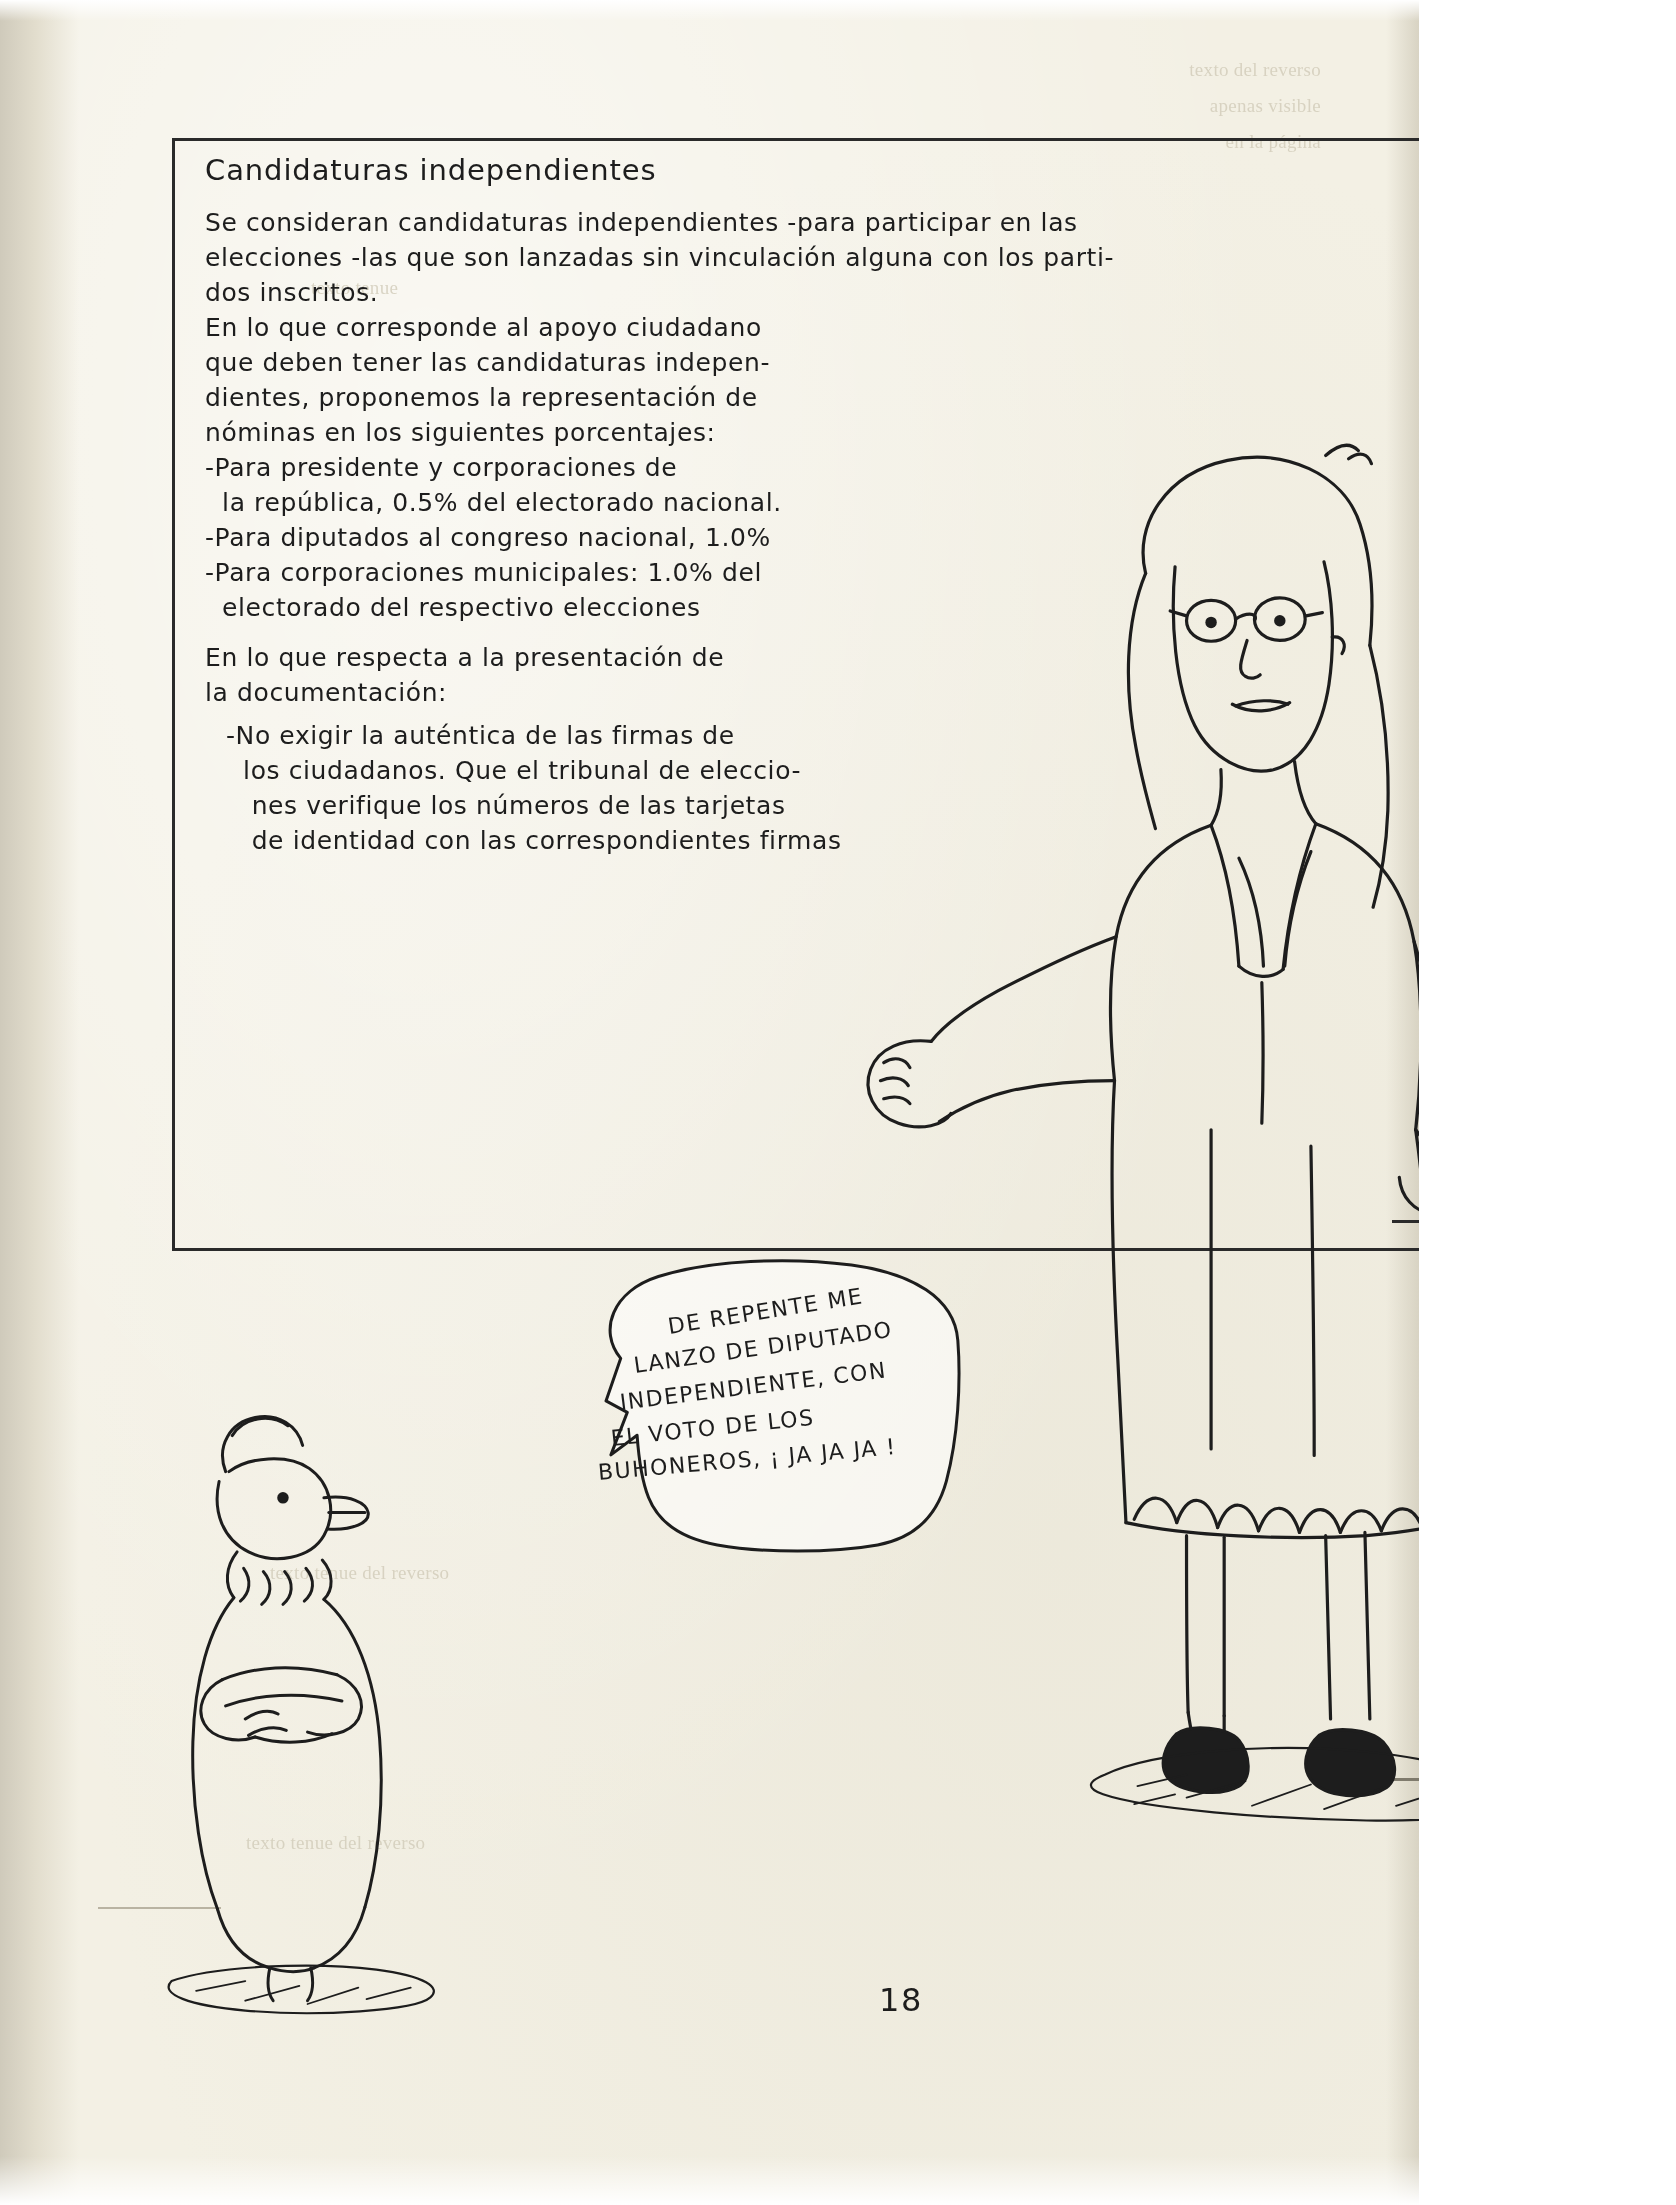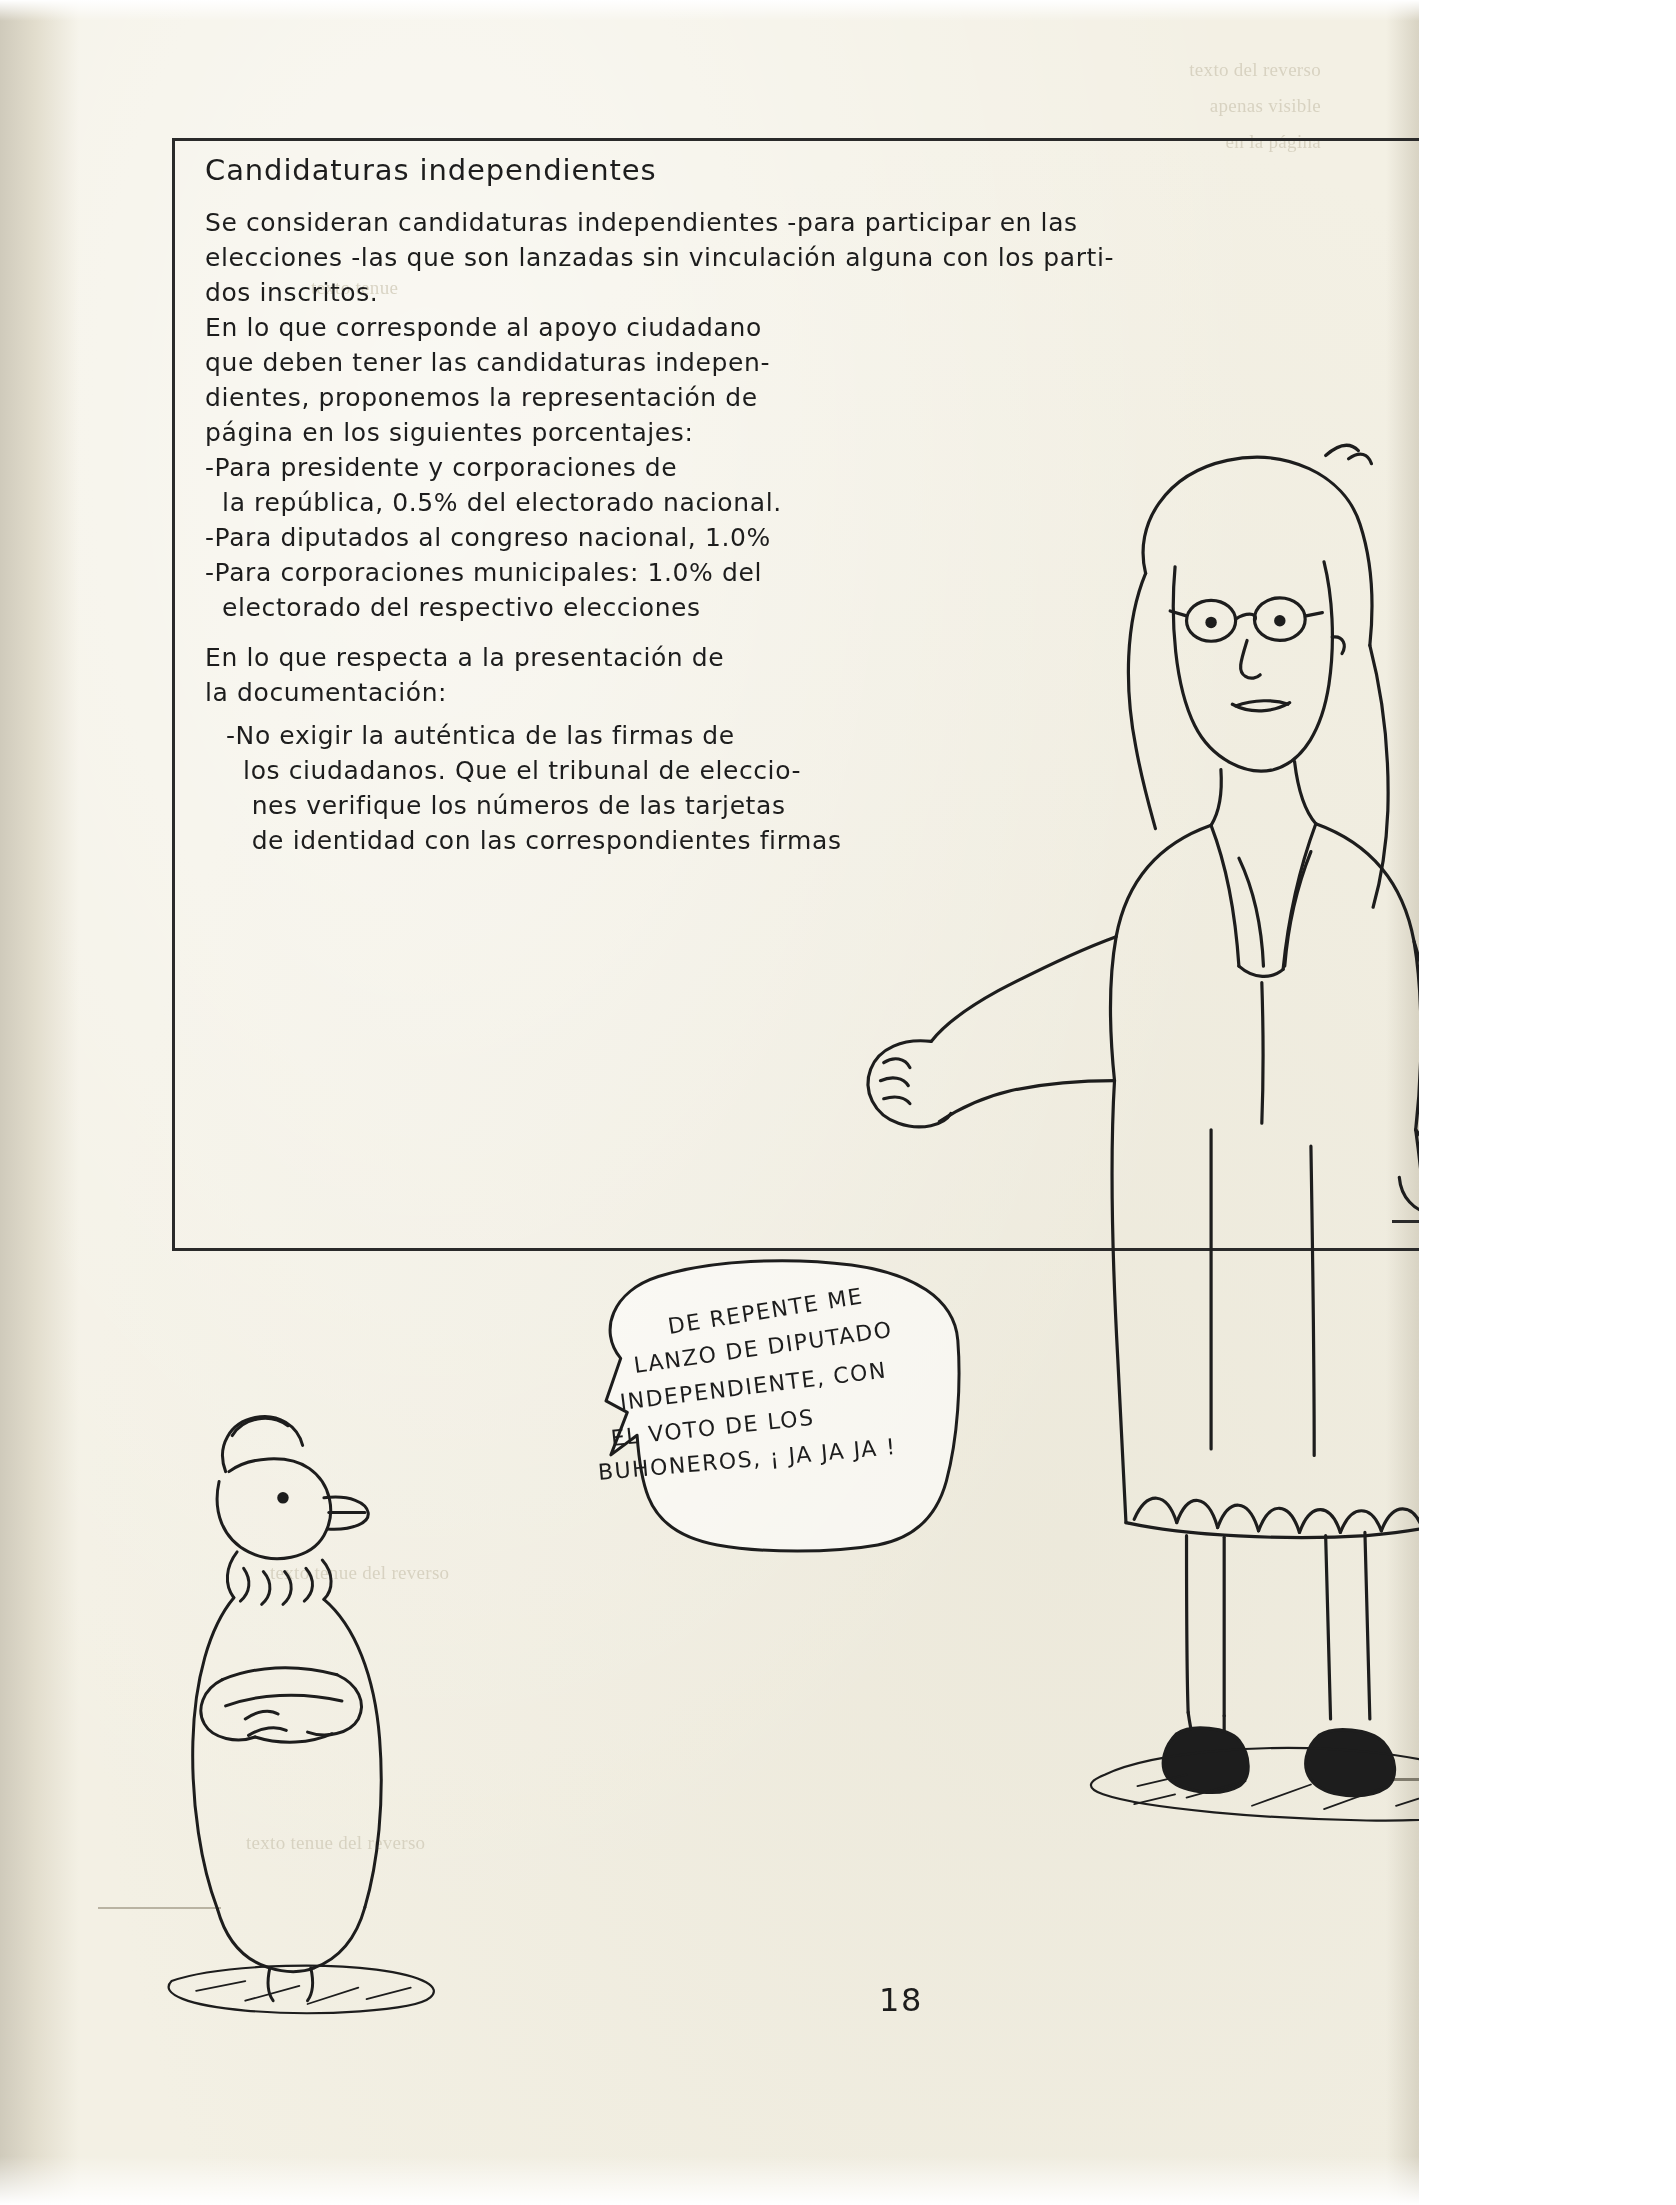--- a/index.html
+++ b/index.html
@@ -221,21 +221,21 @@
 
   <div id="textblock" class="hand">
     <div class="title">Candidaturas independientes</div>
 
     <div class="line">Se consideran candidaturas independientes -para participar en las</div>
     <div class="line">elecciones -las que son lanzadas sin vinculación alguna con los parti-</div>
     <div class="line">dos inscritos.</div>
     <div class="line">En lo que corresponde al apoyo ciudadano</div>
     <div class="line">que deben tener las candidaturas indepen-</div>
     <div class="line">dientes, proponemos la representación de</div>
-    <div class="line">página en los siguientes porcentajes:</div>
+    <div class="line">nóminas en los siguientes porcentajes:</div>
 
     <div class="line bullet">-Para presidente y corporaciones de</div>
     <div class="line bullet">  la república, 0.5% del electorado nacional.</div>
     <div class="line bullet">-Para diputados al congreso nacional, 1.0%</div>
     <div class="line bullet">-Para corporaciones municipales: 1.0% del</div>
     <div class="line bullet">  electorado del respectivo elecciones</div>
 
     <div class="gap-md"></div>
 
     <div class="line">En lo que respecta a la presentación de</div>

